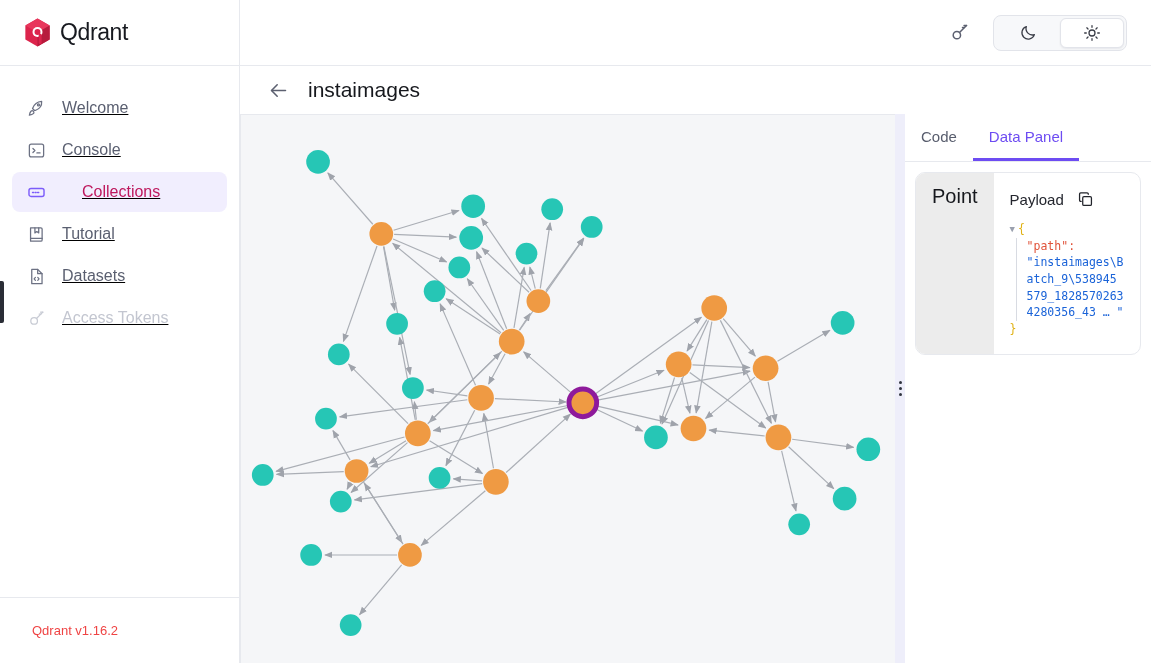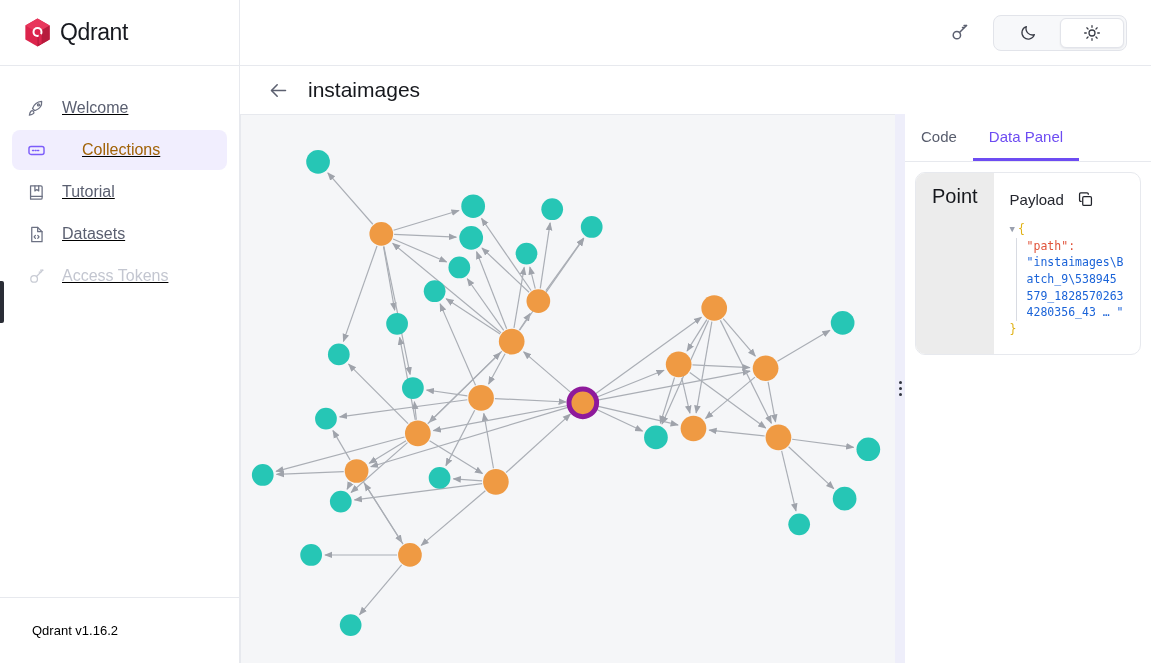--- a/index.html
+++ b/index.html
@@ -75,32 +75,32 @@
   .nav { padding: 22px 12px 0 12px; display: flex; flex-direction: column; gap: 2px; text-decoration: underline; }
   .nav-item {
     height: 40px; display: flex; align-items: center; gap: 16px;
     padding: 0 14px; border-radius: 8px; cursor: pointer;
     color: #5a5f70; font-size: 16px;
   }
   .nav-item .nav-ico {
     width: 20px; height: 20px; display: flex;
     align-items: center; justify-content: center; color: #6c7183;
   }
-  .nav-item.active { background: #f1eefe; color: #a16207; gap: 36px; }
+  .nav-item.active { background: #f1eefe; color: #be185d; gap: 36px; }
   .nav-item.active .nav-ico { color: #7c5cfa; }
   .nav-item.disabled { color: #c3c6d0; cursor: default; }
   .nav-item.disabled .nav-ico { color: #c8cbd4; }
 
   .sidebar-foot {
     margin-top: auto;
     border-top: 1px solid #e7e9ee;
     height: 66px; display: flex; align-items: center;
     padding-left: 32px;
   }
-  .version { font-size: 13px; color: #000000; }
+  .version { font-size: 13px; color: #ef4444; }
   .edge-handle {
     position: absolute; left: 0; top: 215px;
     width: 4px; height: 42px; background: #2a2d36; border-radius: 0 2px 2px 0;
   }
 
   
   .main { flex: 1; display: flex; flex-direction: column; min-width: 0; }
   .main-header {
     height: 48px; min-height: 48px;
     display: flex; align-items: center; gap: 18px;
@@ -239,20 +239,30 @@
           <span class="nav-ico">
             <svg width="19" height="19" viewBox="0 0 24 24" fill="none" stroke="currentColor" stroke-width="1.6" stroke-linecap="round" stroke-linejoin="round">
               <path d="M5 15.5c-1.5 1.5-2 5-2 5s3.5-.5 5-2c.9-.9.9-2.3 0-3.1a2.2 2.2 0 0 0-3 .1z"></path>
               <path d="M9.5 14.5 7 12c1.8-5 5.5-8.5 11.5-9 .5 6-3 9.7-8 11.5z"></path>
               <circle cx="14.5" cy="7.5" r="1.3"></circle>
             </svg>
           </span>
           <span>Welcome</span>
         </div>
 
+        <div class="nav-item">
+          <span class="nav-ico">
+            <svg width="19" height="19" viewBox="0 0 24 24" fill="none" stroke="currentColor" stroke-width="1.6" stroke-linecap="round" stroke-linejoin="round">
+              <rect x="3" y="4" width="18" height="16" rx="2.4"></rect>
+              <polyline points="7.5,9.5 10,12 7.5,14.5"></polyline>
+              <line x1="12.5" y1="15" x2="16.5" y2="15"></line>
+            </svg>
+          </span>
+          <span>Console</span>
+        </div>
 
         <div class="nav-item active">
           <span class="nav-ico">
             <svg width="19" height="19" viewBox="0 0 24 24" fill="none" stroke="currentColor" stroke-width="1.8" stroke-linecap="round" stroke-linejoin="round">
               <rect x="2.5" y="7" width="19" height="10" rx="2.6"></rect>
               <line x1="7" y1="12" x2="8.4" y2="12"></line>
               <line x1="10.2" y1="12" x2="11.6" y2="12"></line>
               <line x1="13.4" y1="12" x2="14.8" y2="12"></line>
             </svg>
           </span>

